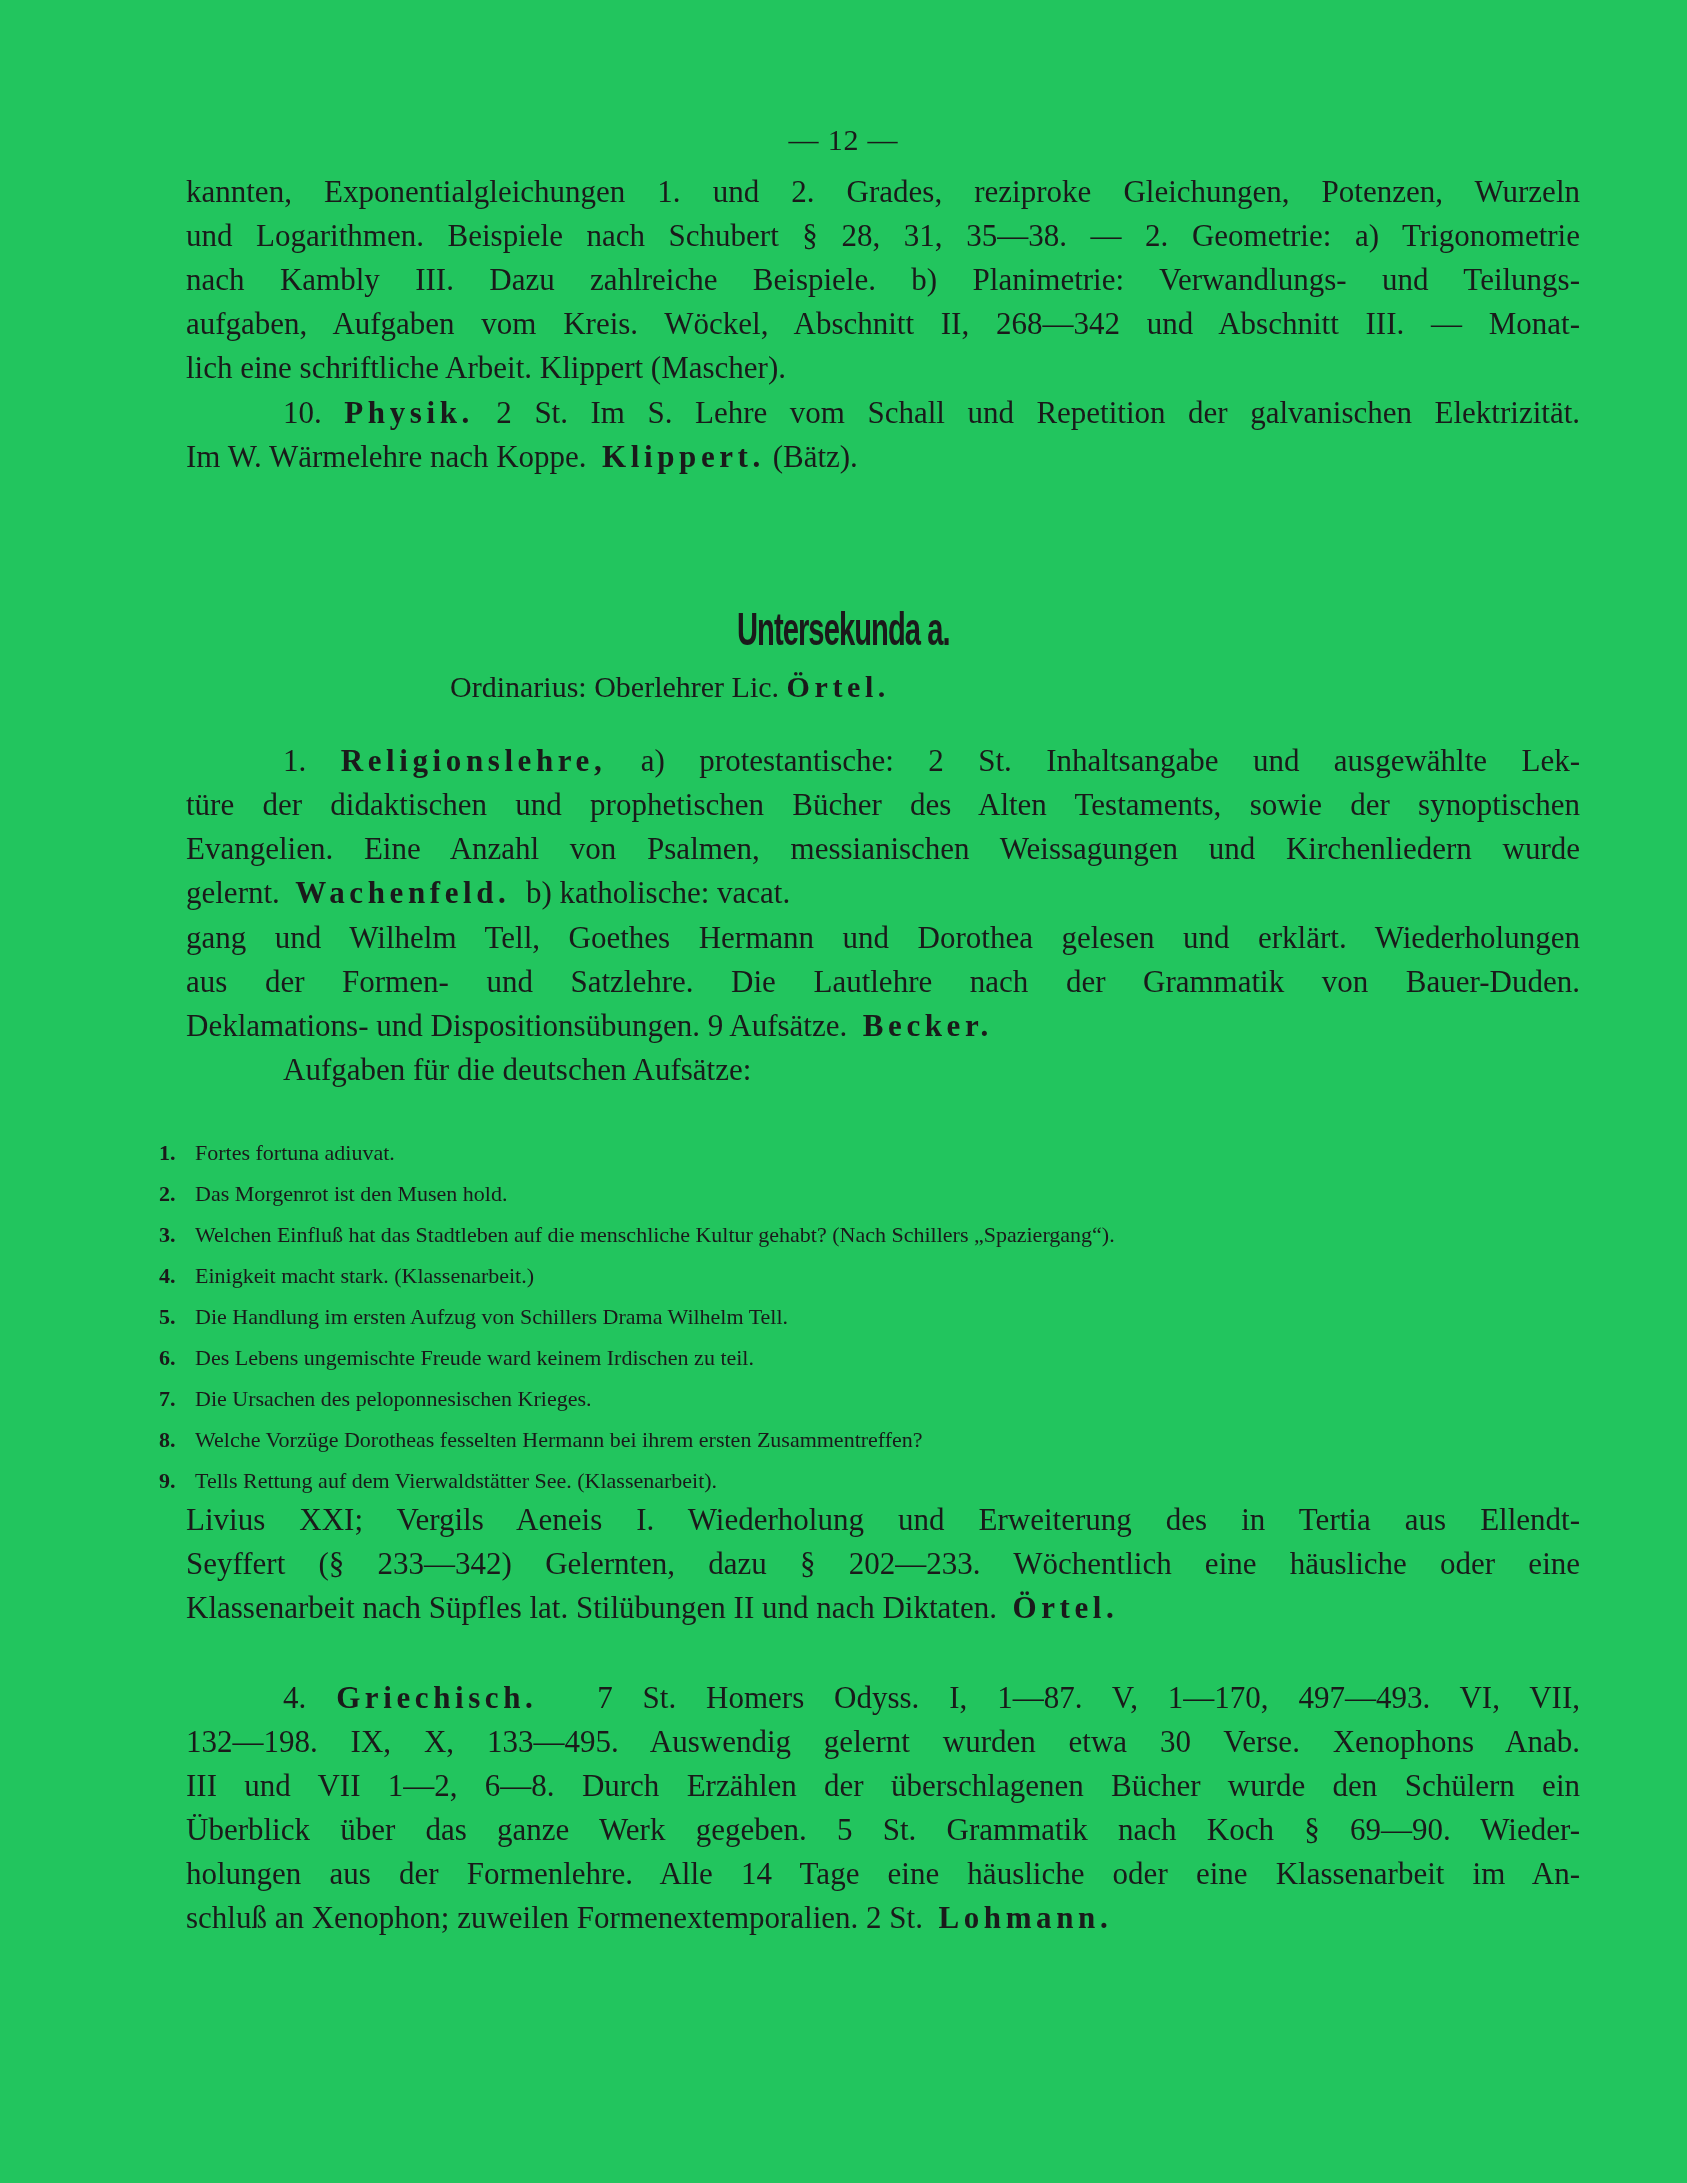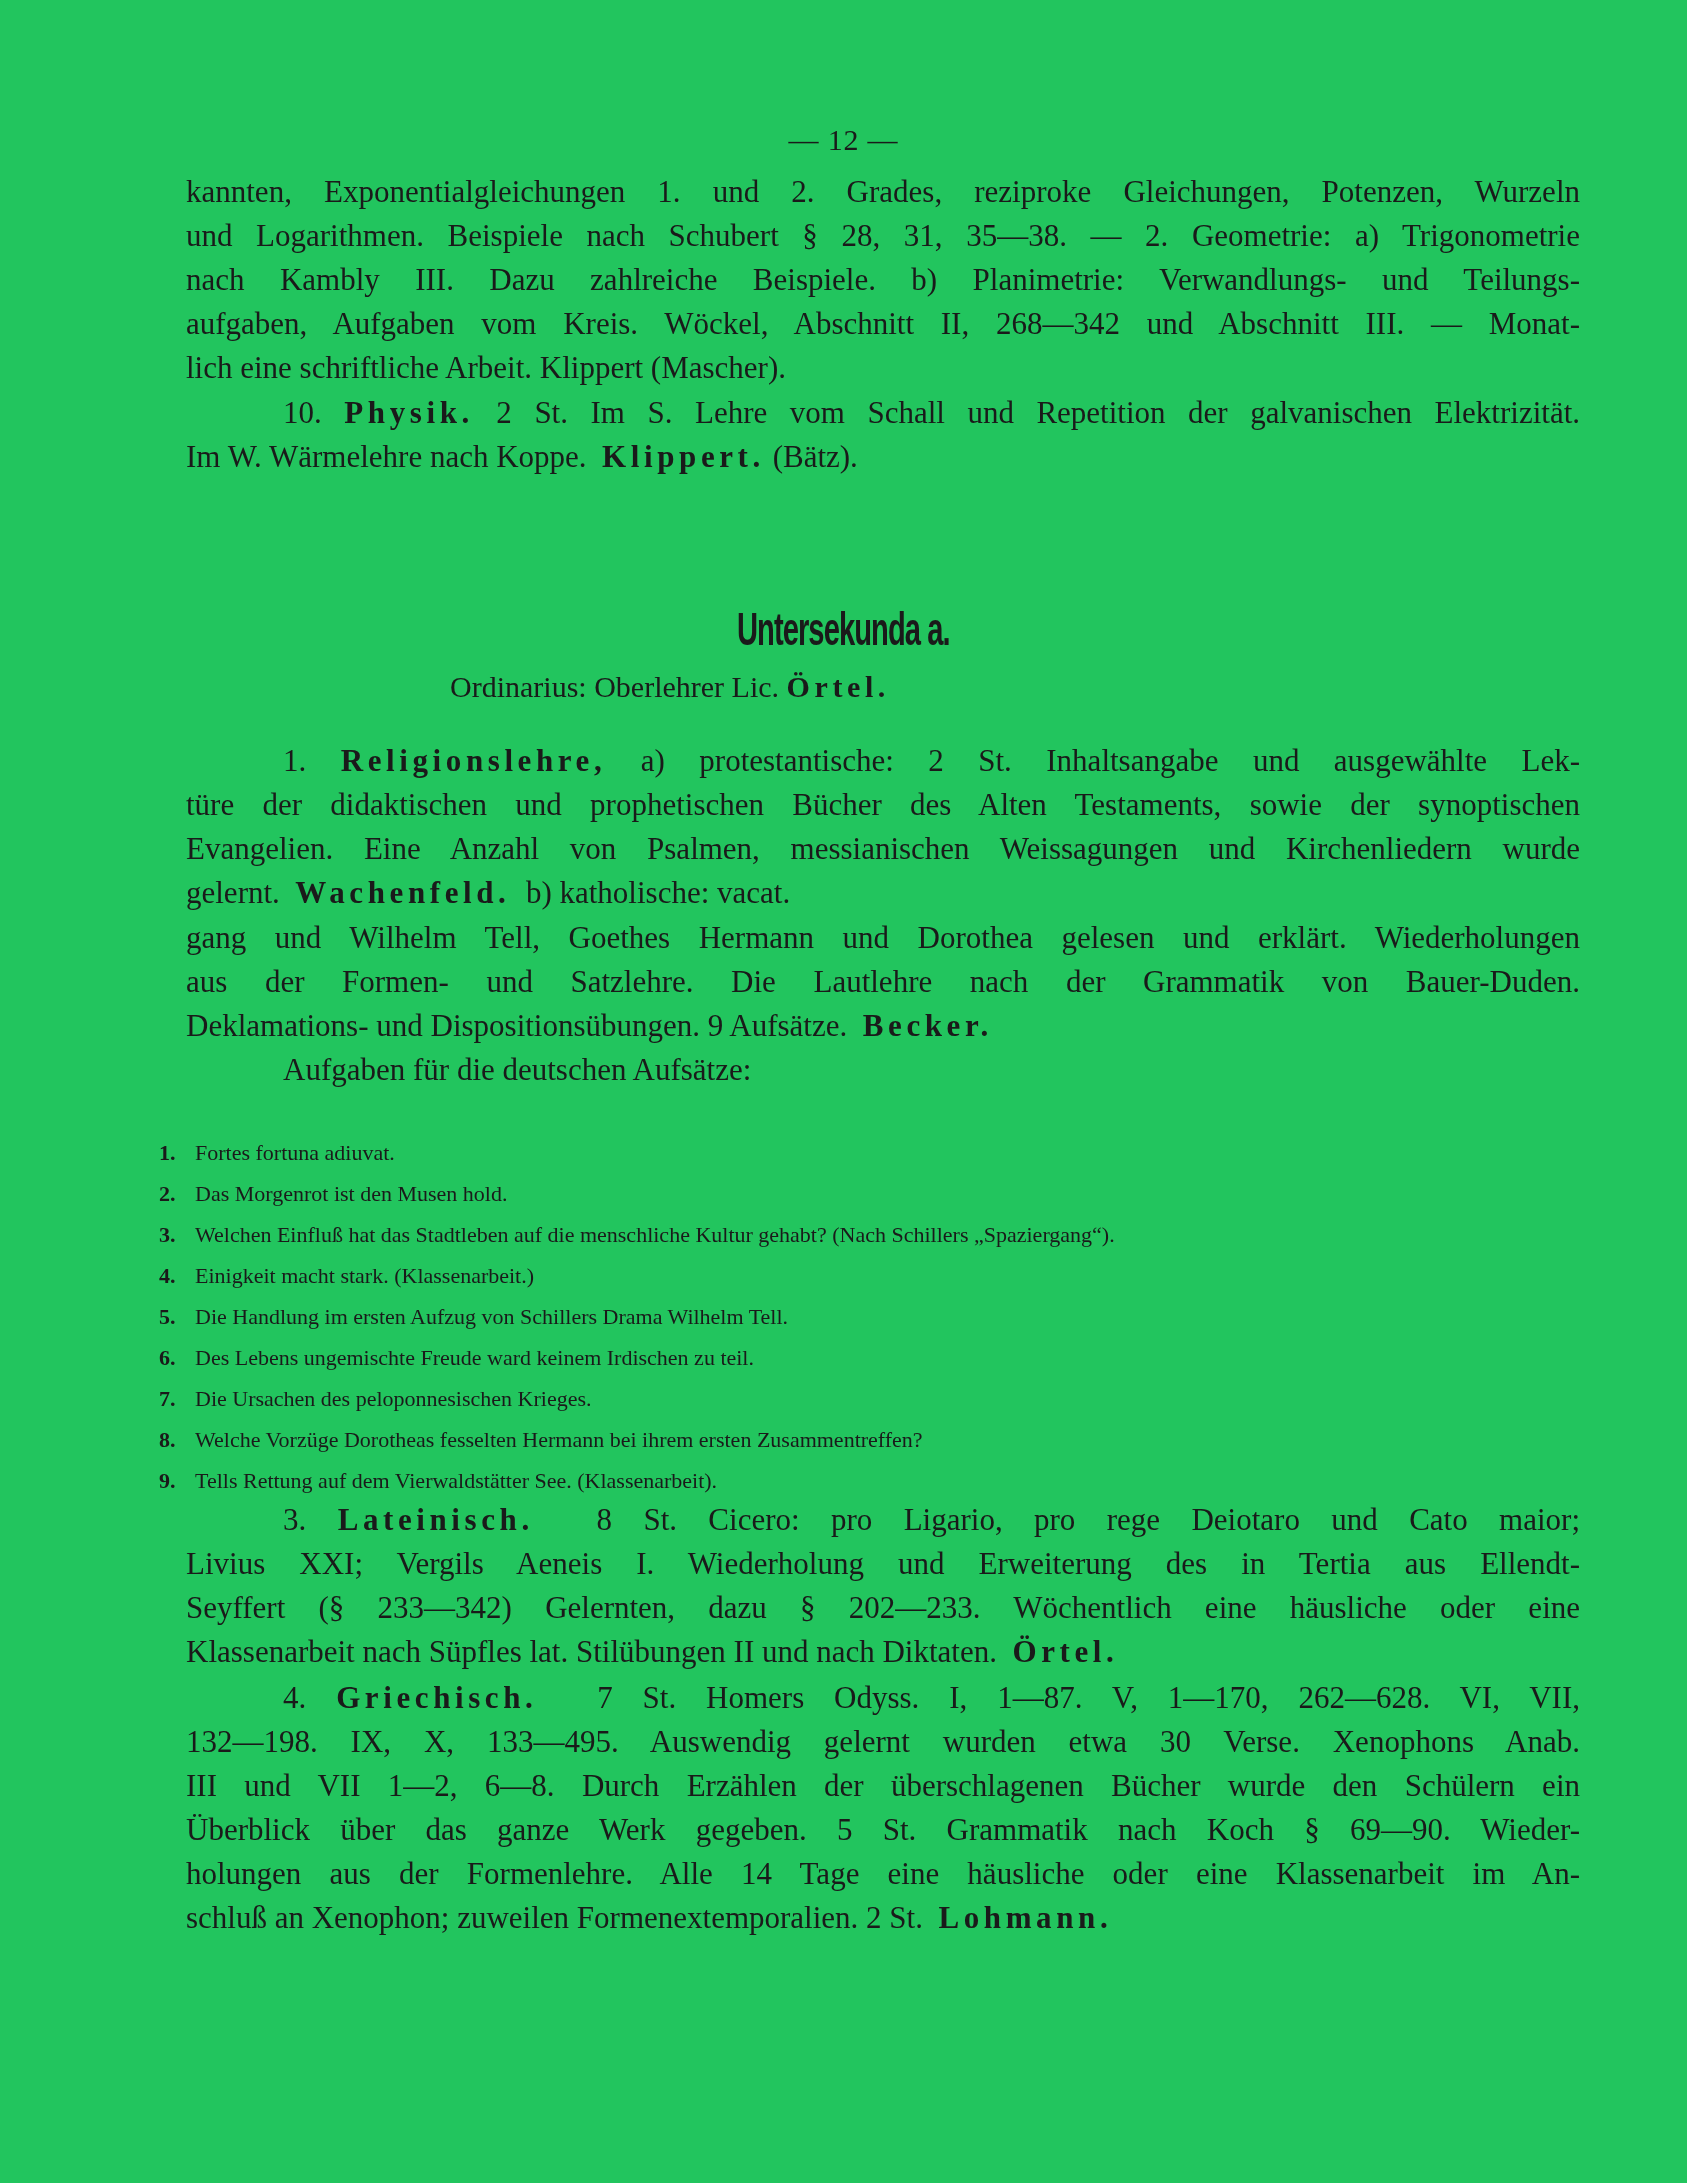--- a/index.html
+++ b/index.html
@@ -132,28 +132,27 @@
     <span class="essay-item"><span class="essay-num">3.</span><span>Welchen Einfluß hat das Stadtleben auf die menschliche Kultur gehabt? (Nach Schillers „Spaziergang“).</span></span>
     <span class="essay-item"><span class="essay-num">4.</span><span>Einigkeit macht stark.  (Klassenarbeit.)</span></span>
     <span class="essay-item"><span class="essay-num">5.</span><span>Die Handlung im ersten Aufzug von Schillers Drama Wilhelm Tell.</span></span>
     <span class="essay-item"><span class="essay-num">6.</span><span>Des Lebens ungemischte Freude ward keinem Irdischen zu teil.</span></span>
     <span class="essay-item"><span class="essay-num">7.</span><span>Die Ursachen des peloponnesischen Krieges.</span></span>
     <span class="essay-item"><span class="essay-num">8.</span><span>Welche Vorzüge Dorotheas fesselten Hermann bei ihrem ersten Zusammentreffen?</span></span>
     <span class="essay-item"><span class="essay-num">9.</span><span>Tells Rettung auf dem Vierwaldstätter See.  (Klassenarbeit).</span></span>
   </div>
 
   <div class="textblock" style="top:1498px;">
-    <span class="line indent"><span>3.</span> <span class="sp">Lateinisch.</span>&nbsp; <span>8 St.  Cicero: pro Ligario, pro rege Deiotaro und Cato maior;</span></span>
     <span class="line">Livius XXI; Vergils Aeneis I.  Wiederholung und Erweiterung des in Tertia aus Ellendt-</span>
     <span class="line">Seyffert (§ 233—342) Gelernten, dazu § 202—233.  Wöchentlich eine häusliche oder eine</span>
     <span class="line last"><span>Klassenarbeit nach Süpfles lat. Stilübungen II und nach Diktaten.</span>&nbsp; <span class="sp">Örtel.</span></span>
   </div>
 
   <div class="textblock" style="top:1676px;">
-    <span class="line indent"><span>4.</span> <span class="sp">Griechisch.</span>&nbsp; <span>7 St.  Homers Odyss. I, 1—87.  V, 1—170, 262—628.  VI, VII,</span></span>
+    <span class="line indent"><span>4.</span> <span class="sp">Griechisch.</span>&nbsp; <span>7 St.  Homers Odyss. I, 1—87.  V, 1—170, 497—493.  VI, VII,</span></span>
     <span class="line">132—198.  IX, X, 133—495.  Auswendig gelernt wurden etwa 30 Verse.  Xenophons Anab.</span>
     <span class="line">III und VII 1—2, 6—8.  Durch Erzählen der überschlagenen Bücher wurde den Schülern ein</span>
     <span class="line">Überblick über das ganze Werk gegeben.  5 St.  Grammatik nach Koch § 69—90.  Wieder-</span>
     <span class="line">holungen aus der Formenlehre.  Alle 14 Tage eine häusliche oder eine Klassenarbeit im An-</span>
     <span class="line last"><span>schluß an Xenophon; zuweilen Formenextemporalien.  2 St.</span>&nbsp; <span class="sp">Lohmann.</span></span>
   </div>
 
 </div>
 
 

